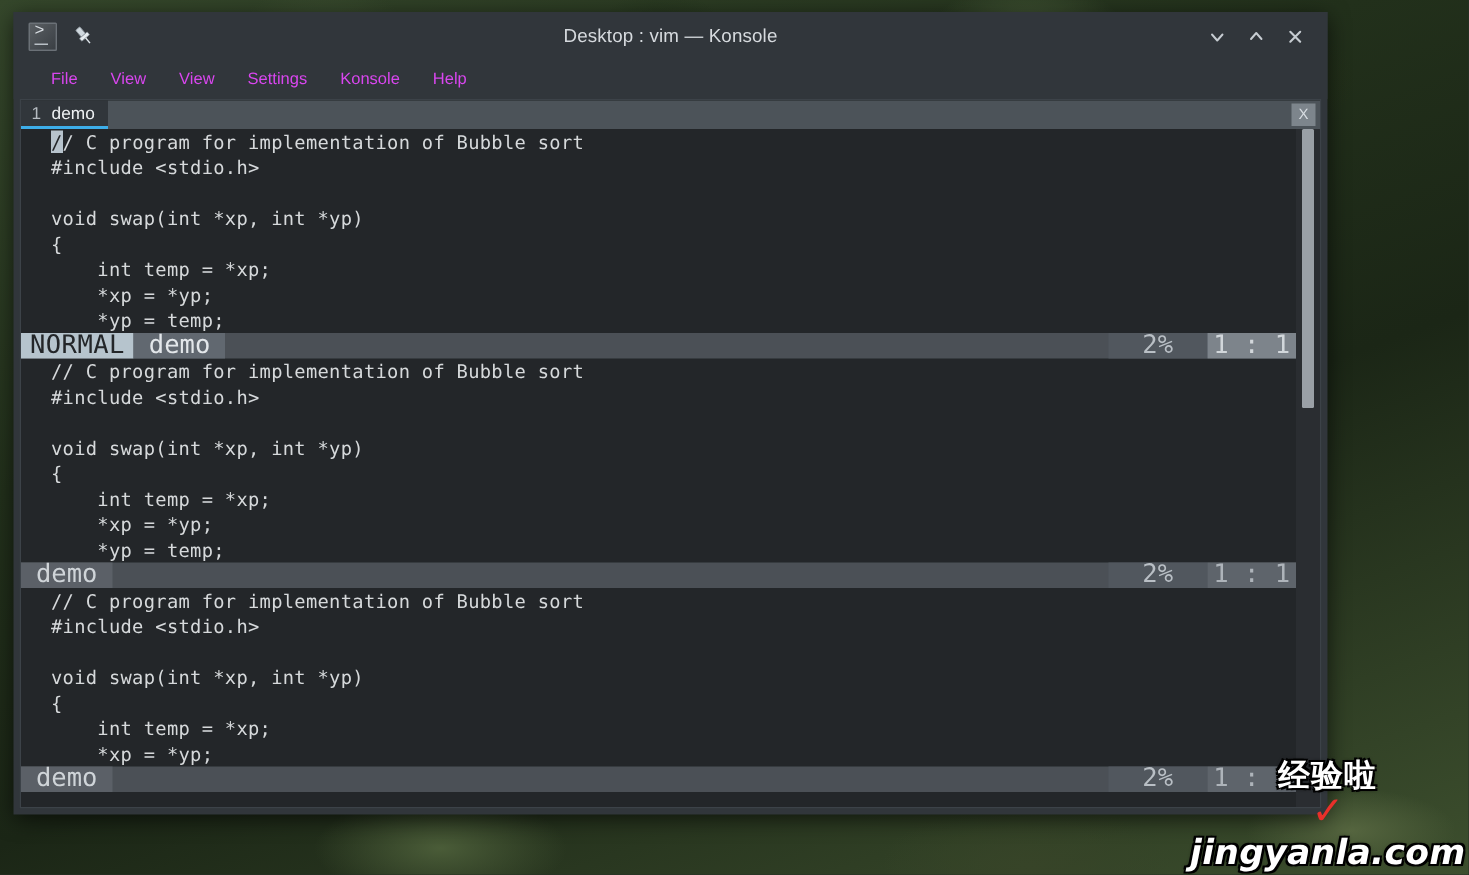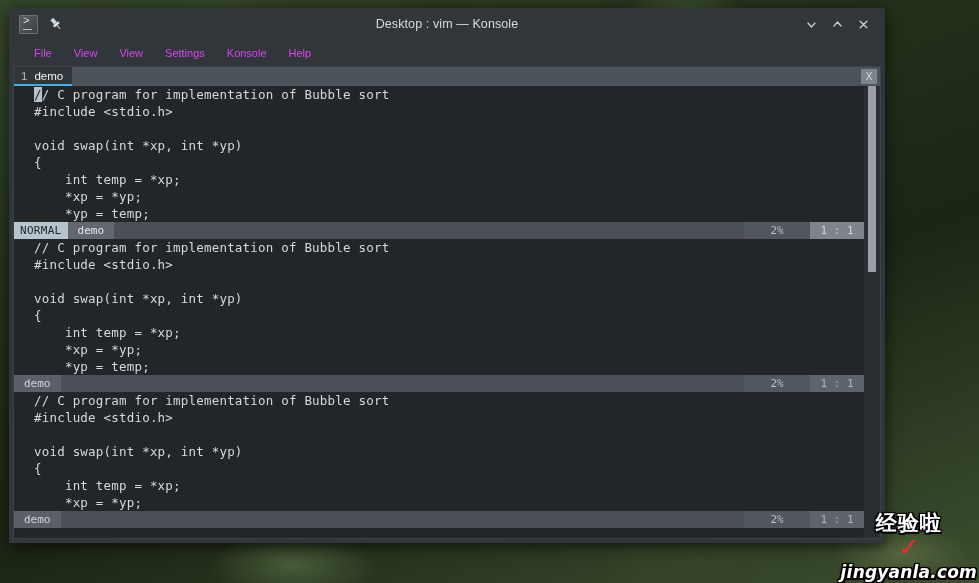--- a/index.html
+++ b/index.html
@@ -233,21 +233,21 @@
     color: #232629;
   }
 
   
   .statusline {
     height: 17px;
     line-height: 17px;
     display: flex;
     align-items: flex-end;
     font-family: "DejaVu Sans Mono", "Liberation Mono", monospace;
-    font-size: 11px;
+    font-size: 17px;
     background: #4b5056;
   }
   .sl-mode {
     background: #b6c4cd;
     color: #232629;
     padding: 0 6px;
     display: flex;
     align-items: center;
     letter-spacing: 0.3px;
   }
@@ -326,21 +326,21 @@
   #wm-check {
     font-family: "DejaVu Sans", sans-serif;
     font-size: 26px;
     font-weight: bold;
     color: #e8302a;
     line-height: 0.9;
     transform: translateY(-2px);
   }
   #wm-url {
     font-family: "DejaVu Sans", sans-serif;
-    font-size: 17px;
+    font-size: 23px;
     font-weight: bold;
     font-style: italic;
     color: #ffffff;
     text-shadow:
       -1.5px -1.5px 0 #000, 1.5px -1.5px 0 #000,
       -1.5px 1.5px 0 #000, 1.5px 1.5px 0 #000,
       0 0 3px #000;
     margin-top: 3px;
     letter-spacing: 0.2px;
   }

